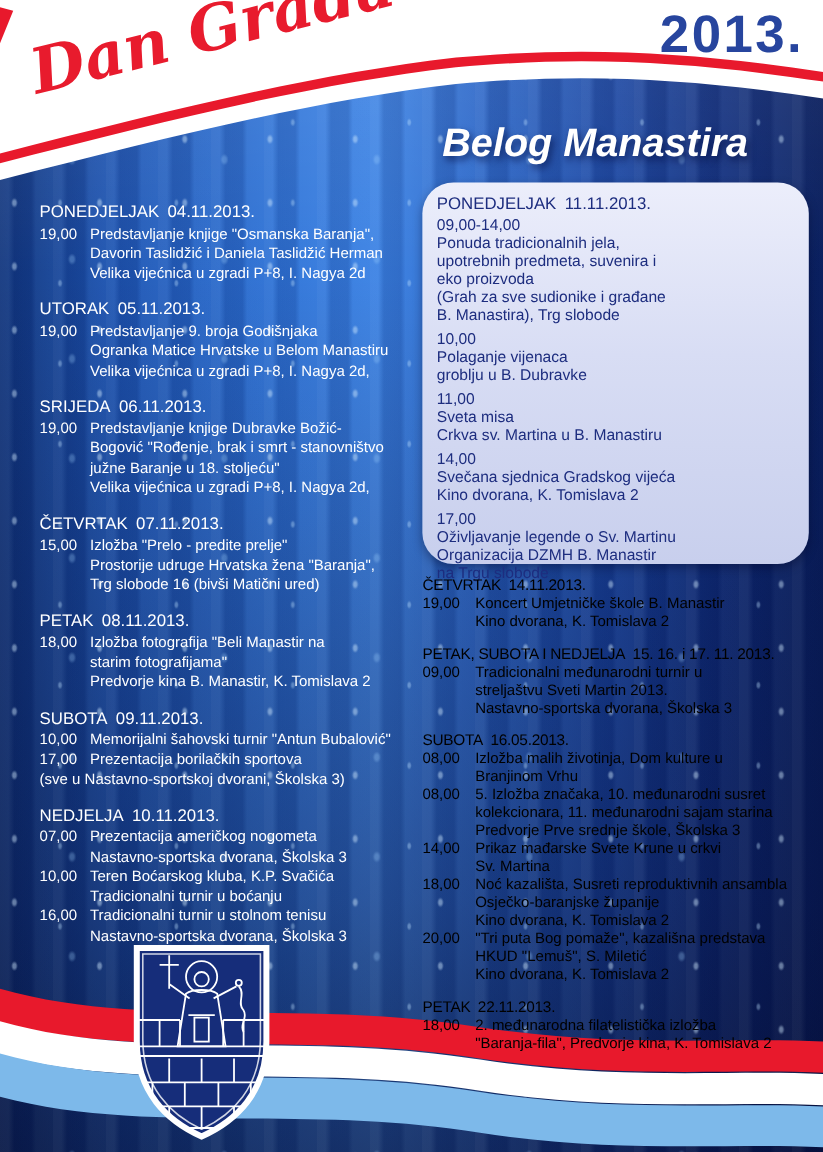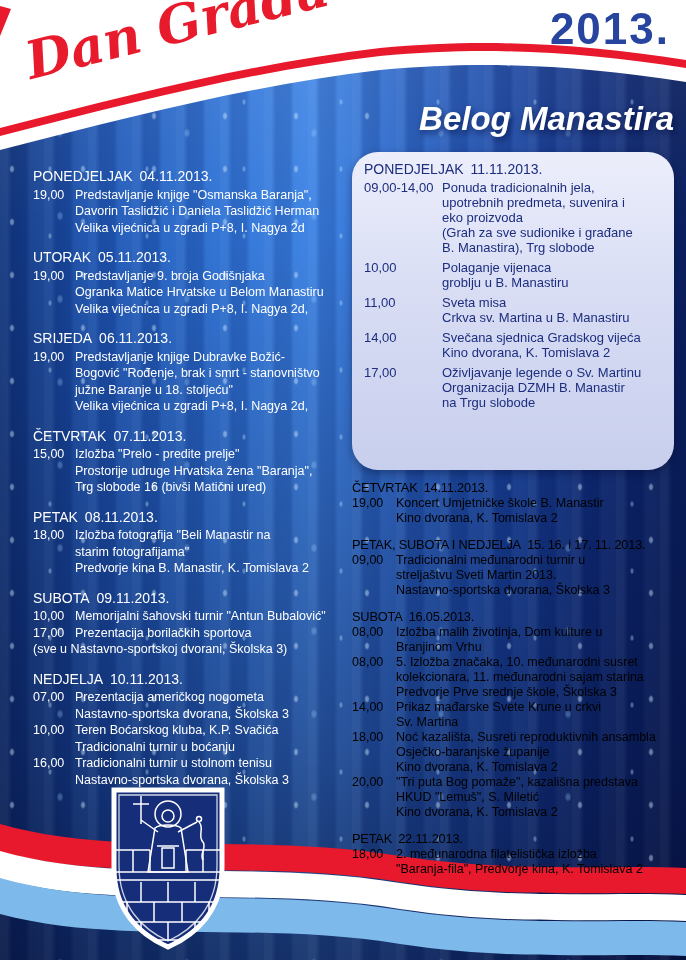--- a/index.html
+++ b/index.html
@@ -29,21 +29,21 @@
     font-size:52px;color:#e81b2d;white-space:nowrap;
     transform:rotate(-14deg);transform-origin:left bottom;
     text-shadow:-2px 0 0 #fff,2px 0 0 #fff,0 -2px 0 #fff,0 2px 0 #fff,
                 -2px -2px 0 #fff,2px 2px 0 #fff,-2px 2px 0 #fff,2px -2px 0 #fff;
   }
   .year{
     position:absolute;right:16px;top:4px;z-index:6;
     font-size:44px;font-weight:bold;color:#27459e;letter-spacing:2px;
   }
   .subtitle{
-    position:absolute;left:318px;top:100px;width:356px;z-index:6;text-align:right;
+    position:absolute;left:318px;top:100px;width:356px;z-index:6;text-align:center;
     font-size:33px;font-weight:bold;font-style:italic;color:#ffffff;white-space:nowrap;
     text-shadow:2px 3px 6px rgba(0,10,60,.6);
   }
 
   
   .col-left{position:absolute;left:33px;top:168px;width:322px;z-index:4;color:#fff;
     font-size:12.5px;line-height:16.5px;}
   .col-left .section{margin-bottom:13px;}
   .day-header{font-weight:normal;white-space:nowrap;}
   .col-left .day-header{font-size:14px;margin-bottom:2px;}
@@ -54,21 +54,21 @@
   .event-line{white-space:nowrap;}
 
   .box{
     position:absolute;left:352px;top:152px;width:322px;height:318px;z-index:4;
     box-sizing:border-box;padding:10px 12px;border-radius:26px;
     background:linear-gradient(180deg,#eceefb 0%,#d8ddf4 45%,#c8cfed 100%);
     box-shadow:0 3px 8px rgba(0,0,30,.35);
     color:#1d2d7f;font-size:13px;line-height:15px;
   }
   .box .day-header{font-size:14px;margin-bottom:3px;}
-  .box .event-row{margin-bottom:5px;}
+  .box .event-row{margin-bottom:5px;flex-direction:column;}
   .box .event-time{width:78px;}
 
   .col-right{position:absolute;left:352px;top:480px;width:332px;z-index:4;color:#000000;
     font-size:12.5px;line-height:15px;}
   .col-right .section{margin-bottom:11px;}
   .col-right .day-header{font-size:12.8px;letter-spacing:-0.2px;margin-bottom:1px;}
   .col-right .event-time{width:44px;}
 </style>
 </head>
 <body>
@@ -235,21 +235,21 @@
             <div class="event-line">upotrebnih predmeta, suvenira i</div>
             <div class="event-line">eko proizvoda</div>
             <div class="event-line">(Grah za sve sudionike i građane</div>
             <div class="event-line">B. Manastira), Trg slobode</div>
           </div>
         </div>
         <div class="event-row">
           <div class="event-time">10,00</div>
           <div class="event-lines">
             <div class="event-line">Polaganje vijenaca</div>
-            <div class="event-line">groblju u B. Manastiru</div>
+            <div class="event-line">groblju u B. Dubravke</div>
           </div>
         </div>
         <div class="event-row">
           <div class="event-time">11,00</div>
           <div class="event-lines">
             <div class="event-line">Sveta misa</div>
             <div class="event-line">Crkva sv. Martina u B. Manastiru</div>
           </div>
         </div>
         <div class="event-row">

